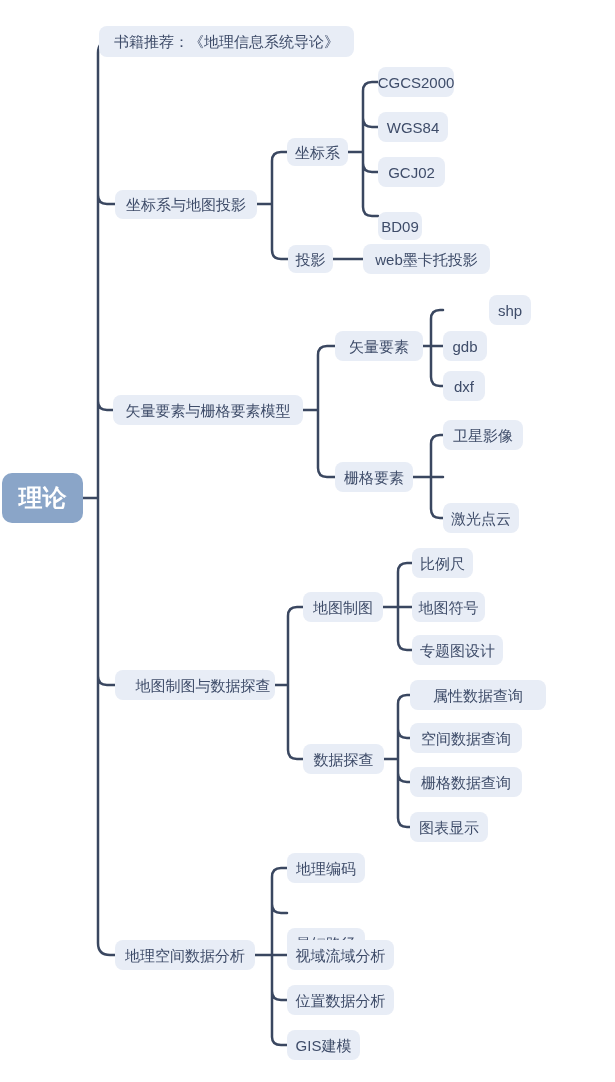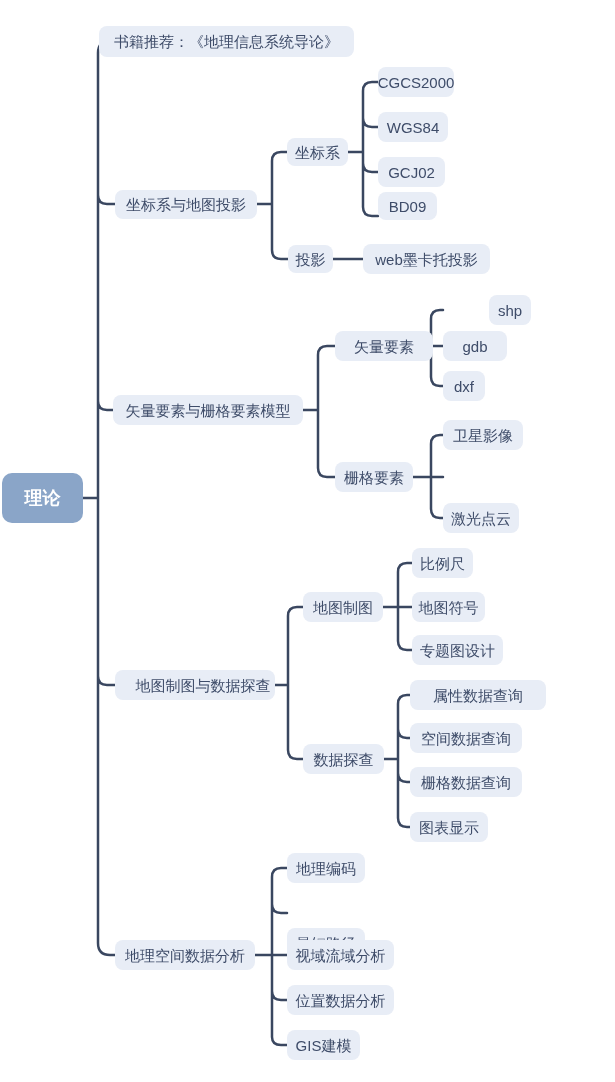--- a/index.html
+++ b/index.html
@@ -37,46 +37,46 @@
     display:flex;
     align-items:center;
     justify-content:center;
     white-space:nowrap;
     cursor:default;
   }
   .node.root{
     background:var(--root-bg);
     color:var(--root-text);
     font-weight:bold;
-    font-size:18px;
+    font-size:24px;
     border-radius:10px;
   }
   
   #n-root{left:2px;   top:473px; width:81px;  height:50px;}
   #n-b0  {left:99px; top:26px;  width:255px; height:31px;}
   #n-b1  {left:115px; top:190px; width:142px; height:29px;}
   #n-b2  {left:113px; top:395px; width:190px; height:30px;}
   #n-b3  {left:115px; top:670px; width:160px; height:30px;padding-left:16px;}
   #n-b4  {left:115px; top:940px; width:140px; height:30px;}
 
   #n-c10 {left:287px; top:138px; width:61px;  height:28px;}
   #n-c11 {left:288px; top:245px; width:45px;  height:28px;}
-  #n-c20 {left:335px; top:331px; width:98px;  height:30px;}
+  #n-c20 {left:335px; top:331px; width:88px;  height:30px;}
   #n-c21 {left:335px; top:462px; width:78px;  height:30px;}
   #n-c30 {left:303px; top:592px; width:80px;  height:30px;}
   #n-c31 {left:303px; top:744px; width:81px;  height:30px;}
 
   #n-g100{left:378px; top:67px;  width:76px;  height:30px;}
   #n-g101{left:378px; top:112px; width:70px;  height:30px;}
   #n-g102{left:378px; top:157px; width:67px;  height:30px;}
-  #n-g103{left:378px; top:192px; width:59px;  height:28px;}
+  #n-g103{left:378px; top:212px; width:44px;  height:28px;}
   #n-g110{left:363px; top:244px; width:127px; height:30px;}
 
   #n-g200{left:443px; top:295px; width:42px;  height:30px;margin-left:46px;}
-  #n-g201{left:443px; top:331px; width:64px;  height:30px;}
+  #n-g201{left:443px; top:331px; width:44px;  height:30px;}
   #n-g202{left:443px; top:371px; width:42px;  height:30px;}
   #n-g210{left:443px; top:420px; width:80px;  height:30px;}
   #n-g211{left:443px; top:462px; width:145px; height:30px;}
   #n-g212{left:443px; top:503px; width:76px;  height:30px;}
 
   #n-g300{left:412px; top:548px; width:61px;  height:30px;}
   #n-g301{left:412px; top:592px; width:73px;  height:30px;}
   #n-g302{left:412px; top:635px; width:91px;  height:30px;}
   #n-g310{left:410px; top:680px; width:136px; height:30px;}
   #n-g311{left:410px; top:723px; width:112px; height:30px;}

